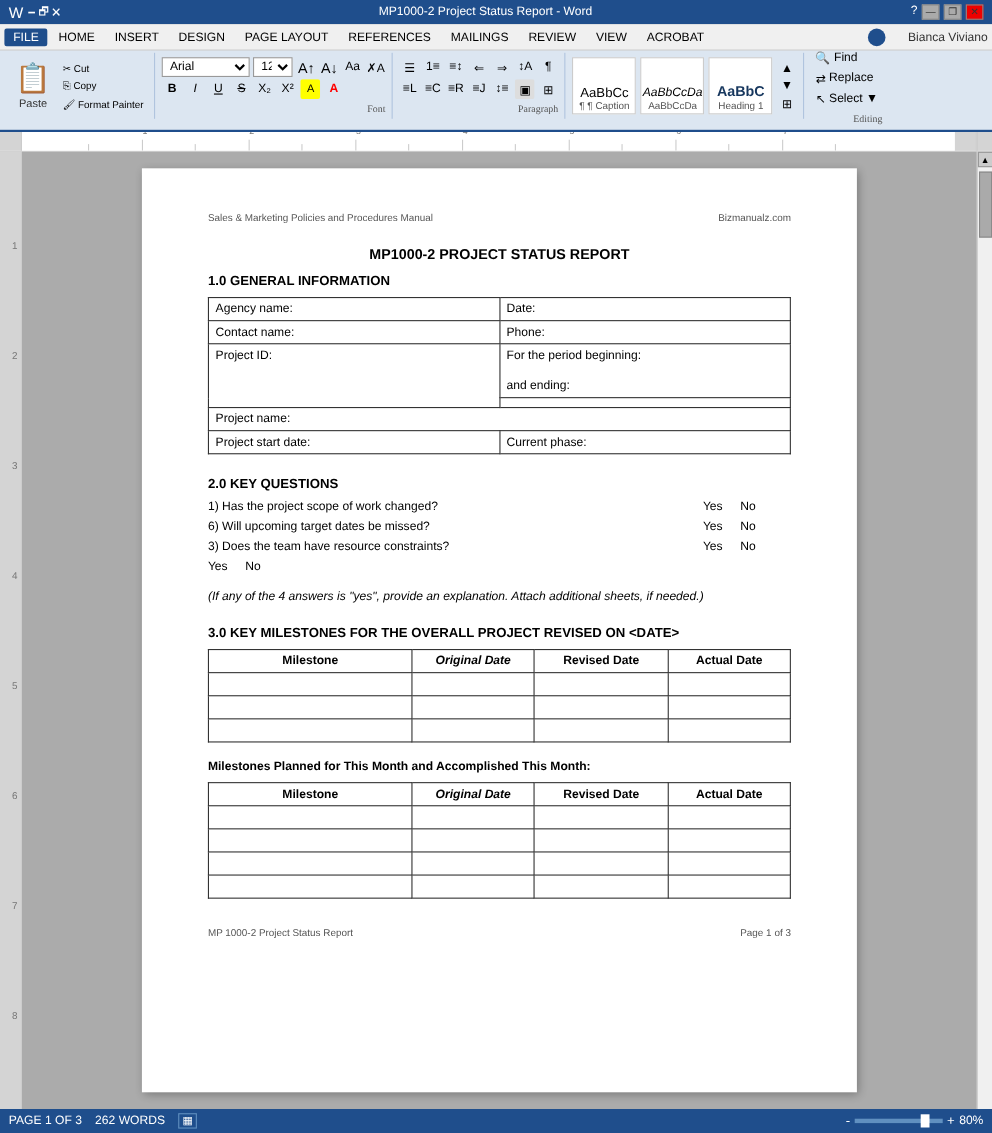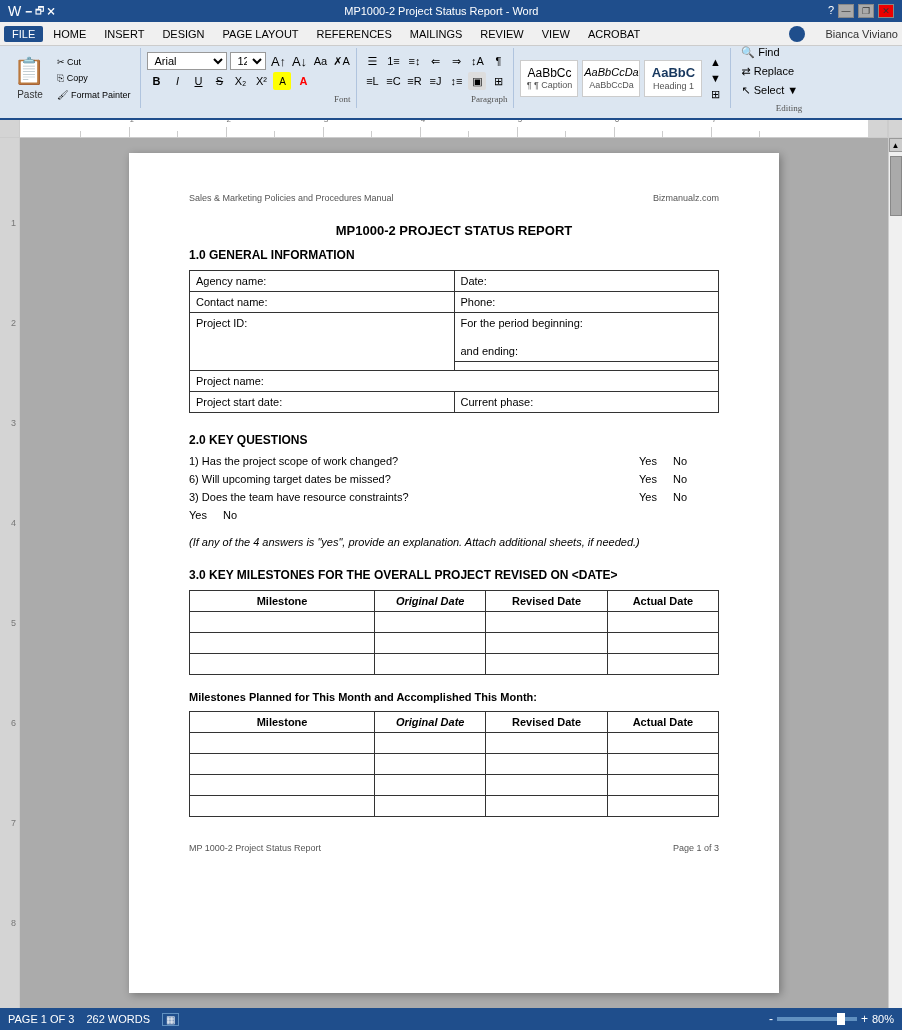--- a/index.html
+++ b/index.html
@@ -148,23 +148,23 @@
       align-items: center;
       gap: 4px;
       padding: 2px 6px;
       border-right: 1px solid #b0c4de;
       height: 60px;
     }
     .style-item {
       display: flex;
       flex-direction: column;
       align-items: center;
-      justify-content: center;
+      justify-content: flex-end;
       width: 58px;
-      height: 37px;
+      height: 52px;
       border: 1px solid #ccc;
       background: white;
       cursor: pointer;
       font-size: 10px;
       padding: 2px;
     }
     .style-preview { font-size: 13px; line-height: 1.2; }
 
     
     .editing-group {

